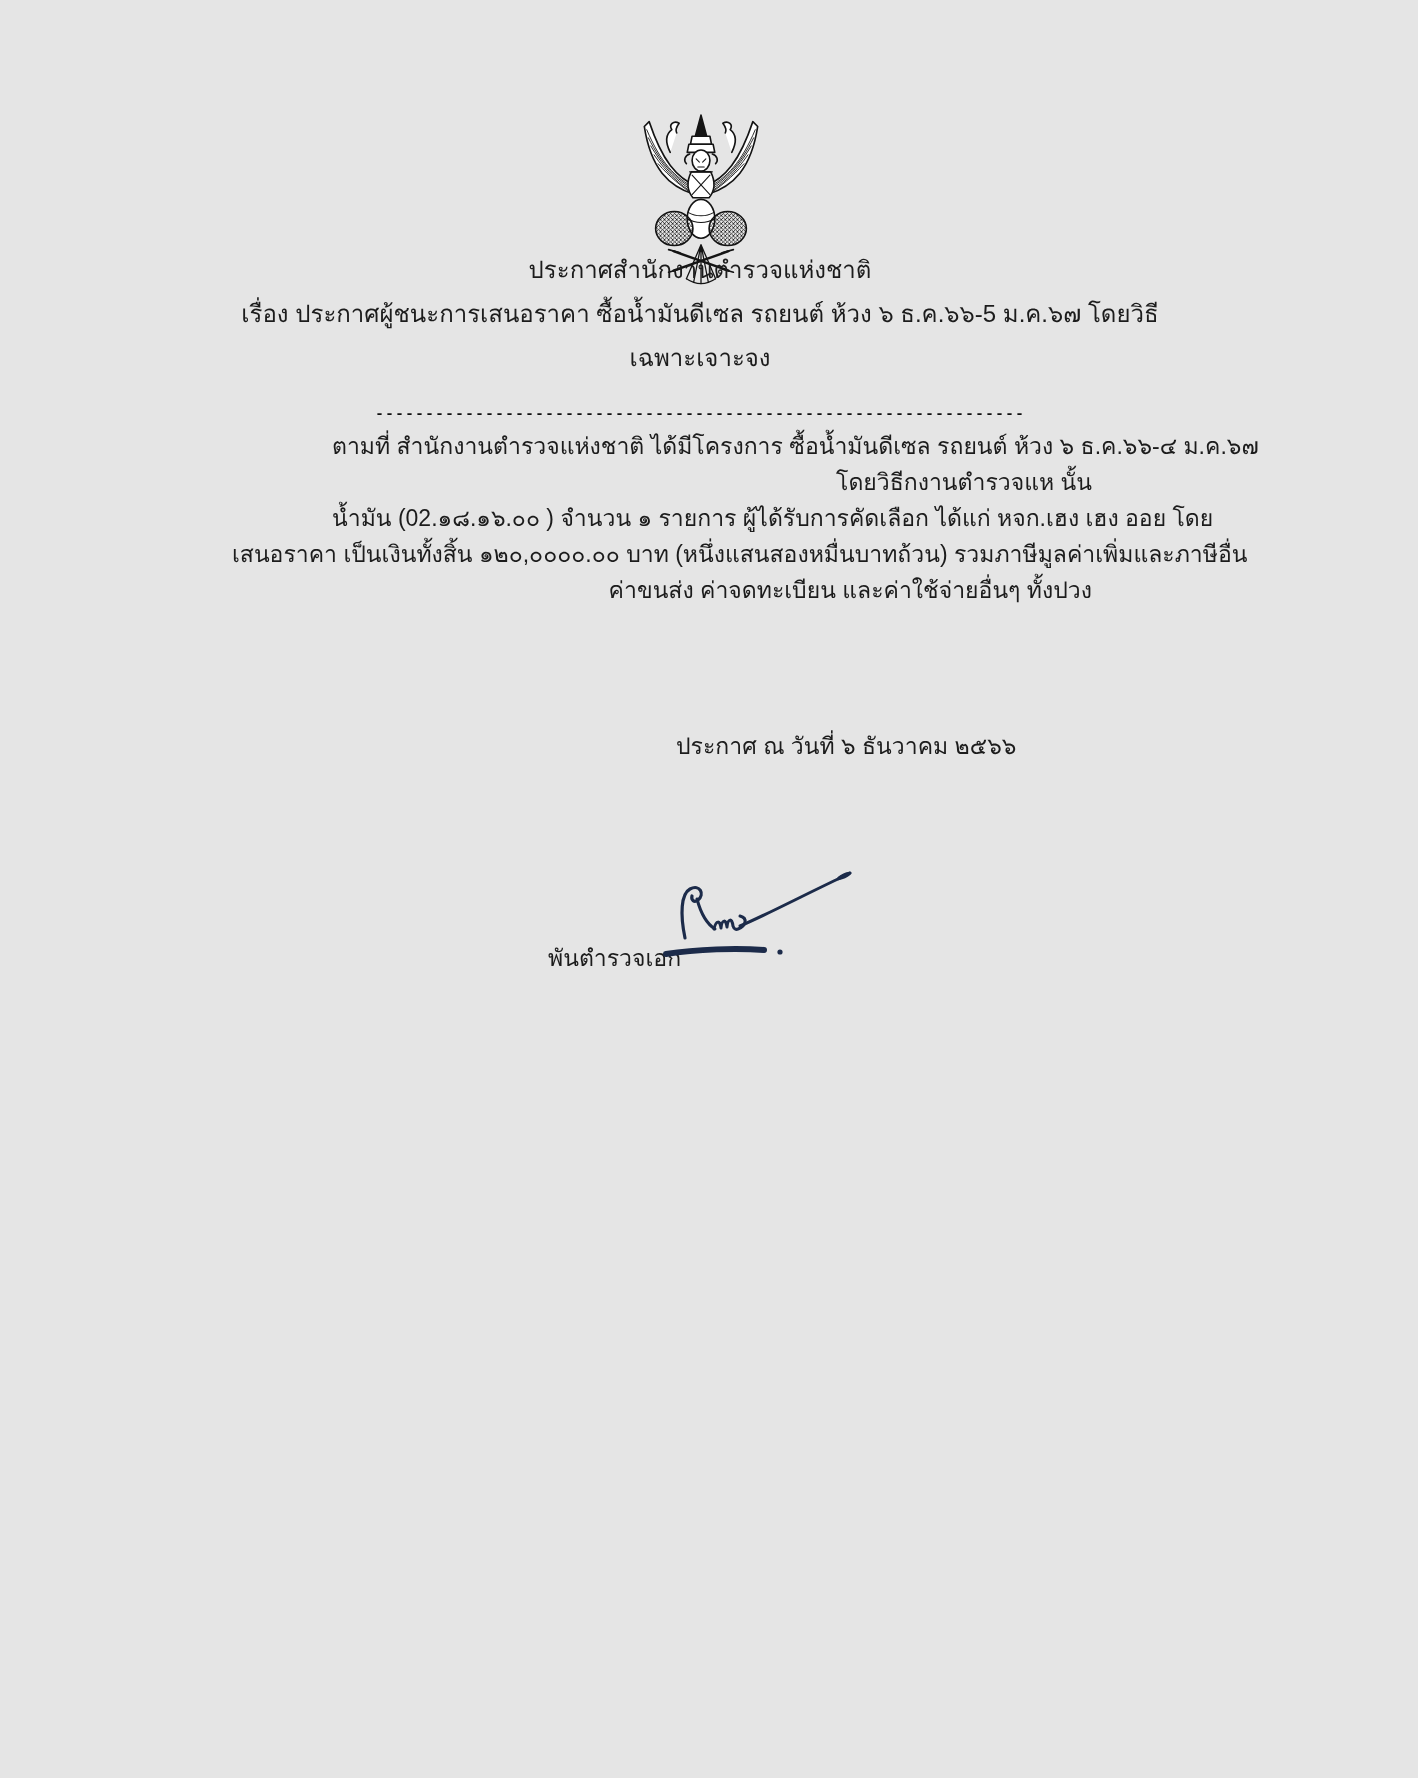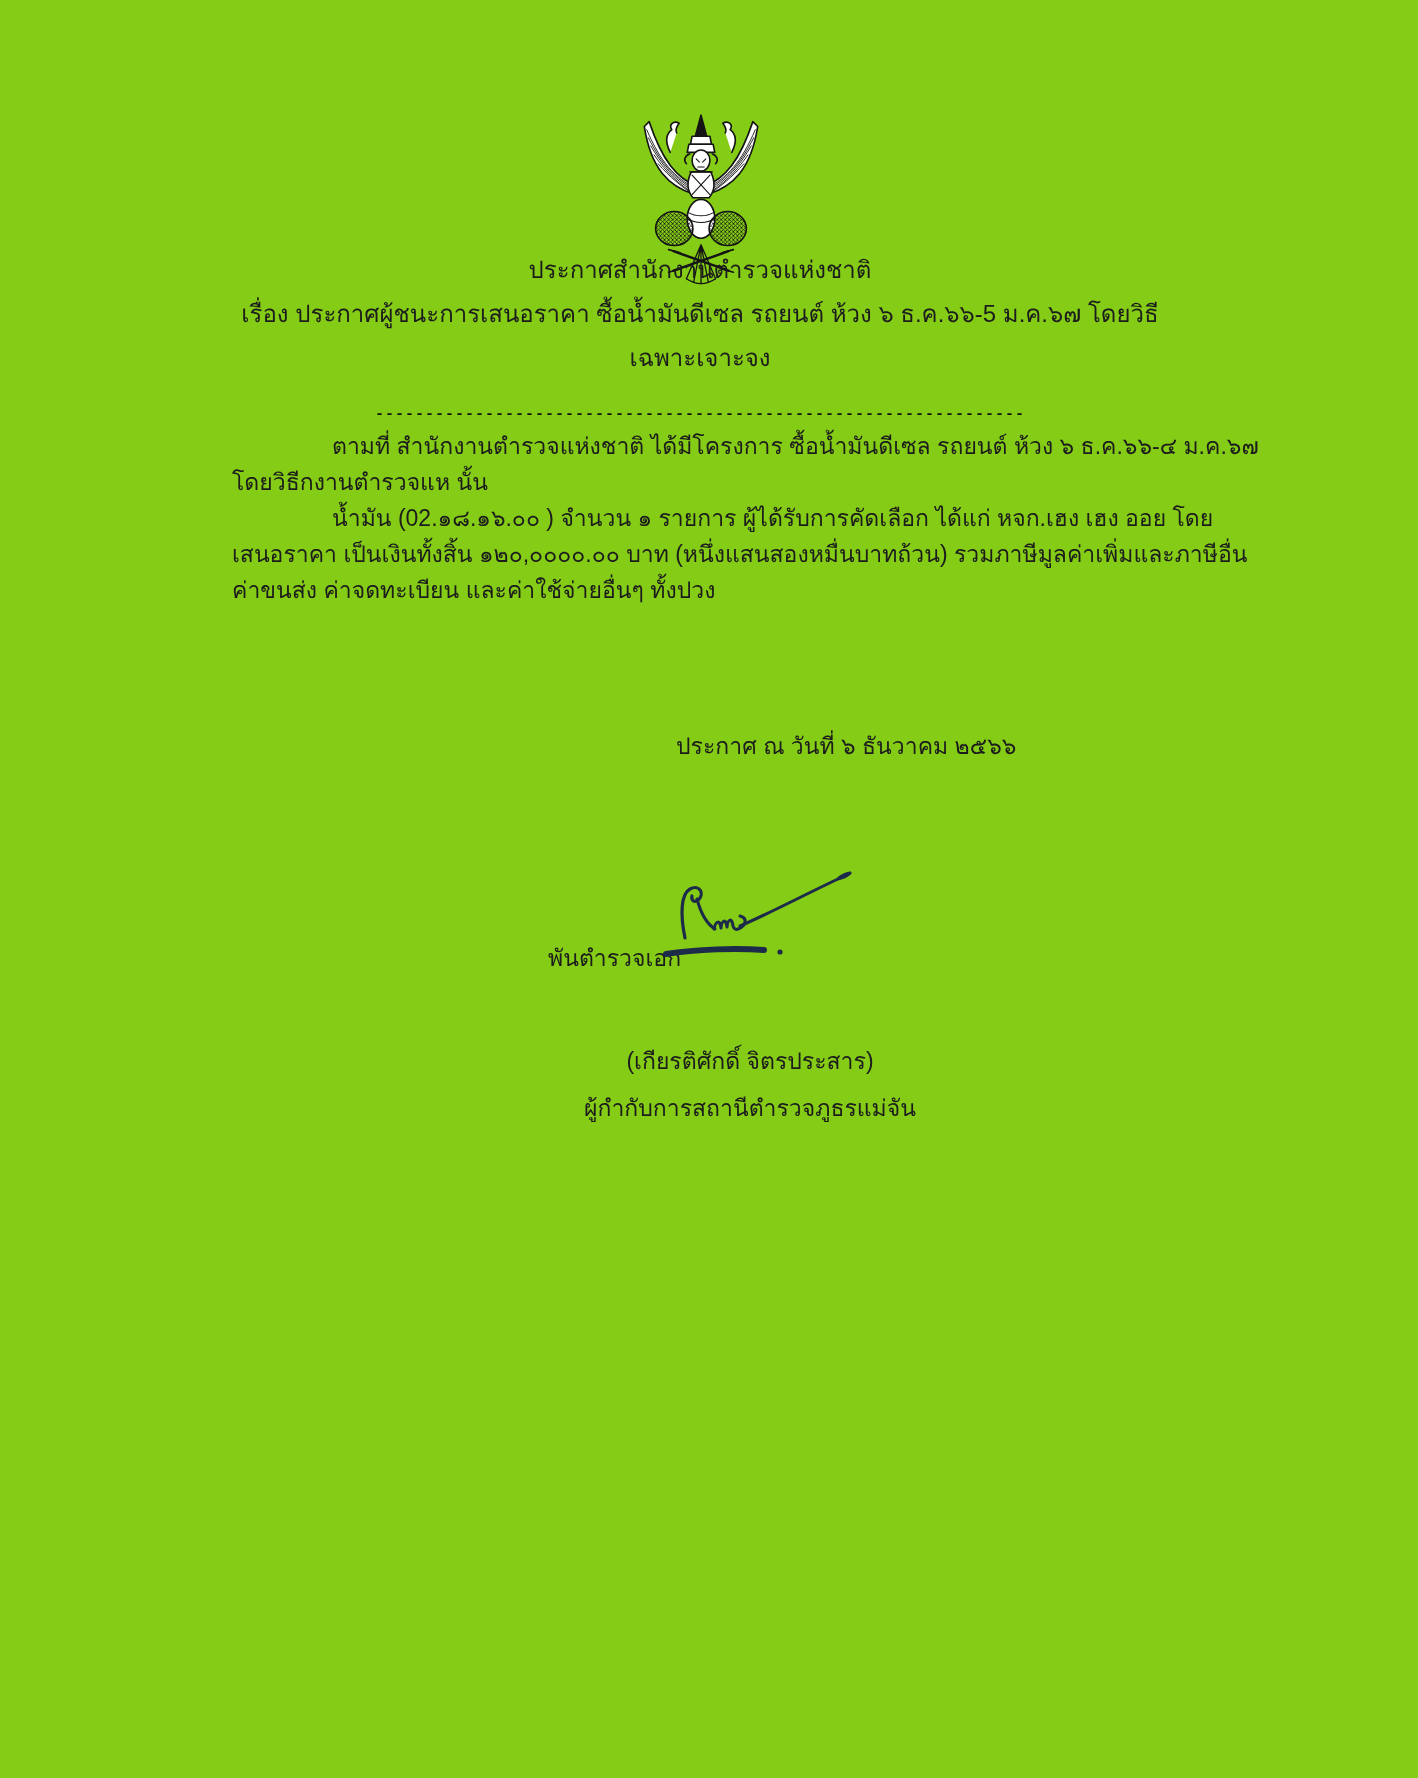--- a/index.html
+++ b/index.html
@@ -1,40 +1,40 @@
 <!DOCTYPE html>
 <html><head>
 <meta charset="utf-8">
 <style>
   * { margin:0; padding:0; box-sizing:border-box; }
   html,body { background:#ffffff; }
   .page {
     position:relative;
     width:1418px;
     height:1778px;
-    background:#84cc16;
+    background:#e5e5e5;
     font-family:"Liberation Sans","DejaVu Sans",sans-serif;
     color:#1c1c1c;
     overflow:hidden;
   }
   .emblem { position:absolute; left:620px; top:110px; width:162px; height:182px; }
   .header-block {
     position:absolute; left:230px; top:248px; width:940px;
     text-align:center; font-size:24px; line-height:44px; color:#1c1c1c;
   }
   .divider-line {
     position:absolute; left:230px; top:406px; width:940px;
     text-align:center; font-weight:bold; font-size:15px; letter-spacing:1px;
     color:#111; font-family:"Liberation Mono","DejaVu Sans Mono",monospace;
   }
   .body-block {
     position:absolute; left:232px; top:428px; width:860px;
     font-size:23px; line-height:36px; color:#1c1c1c;
   }
-  .body-line { white-space:nowrap; }
+  .body-line { white-space:nowrap;text-align:right; }
   .body-line.indent { padding-left:100px; }
   .issued-line {
     position:absolute; left:676px; top:728px;
     font-size:23px; white-space:nowrap; color:#1c1c1c;
   }
   .rank-label {
     position:absolute; left:548px; top:940px;
     font-size:23px; white-space:nowrap; color:#1c1c1c;
   }
   .signature-svg { position:absolute; left:652px; top:870px; width:205px; height:102px; }
@@ -129,18 +129,14 @@
       <path d="M62,59 c2,-9 6,-9 7,-1 c1,-9 5,-9 6,-1 c1,-9 5,-9 6,-1 c1,3 3,4 5,3 c8,-3 10,-11 2,-13" stroke-width="3"></path>
 
       <path d="M88,56 C112,46 150,26 186,9 C191,6 195,4 198,3" stroke-width="3"></path>
       <ellipse cx="192" cy="6" rx="8" ry="2.6" transform="rotate(-25 192 6)" fill="#1c2b4a" stroke="none"></ellipse>
 
       <path d="M14,84 C45,79 85,78 112,80" stroke-width="6"></path>
       <circle cx="128" cy="82" r="2.6" fill="#1c2b4a" stroke="none"></circle>
     </g>
   </svg>
 
-  <div class="signer-block">
-    <div>(เกียรติศักดิ์ จิตรประสาร)</div>
-    <div>ผู้กำกับการสถานีตำรวจภูธรแม่จัน</div>
-  </div>
 
 </div>
 
 </body></html>

